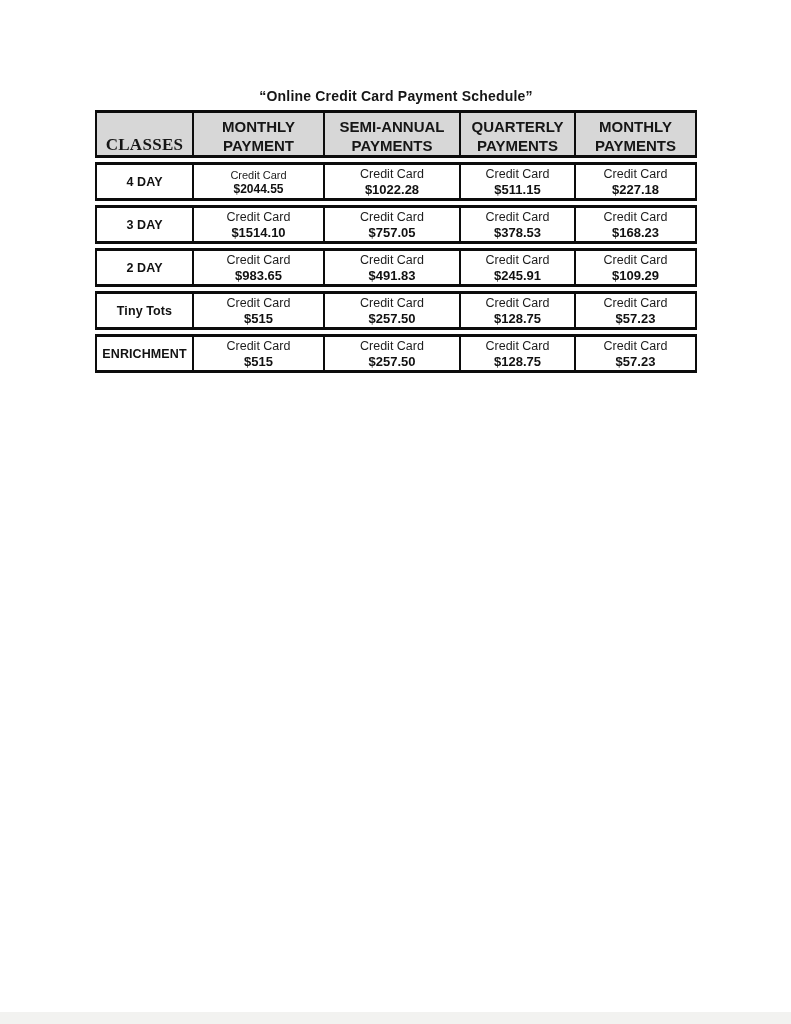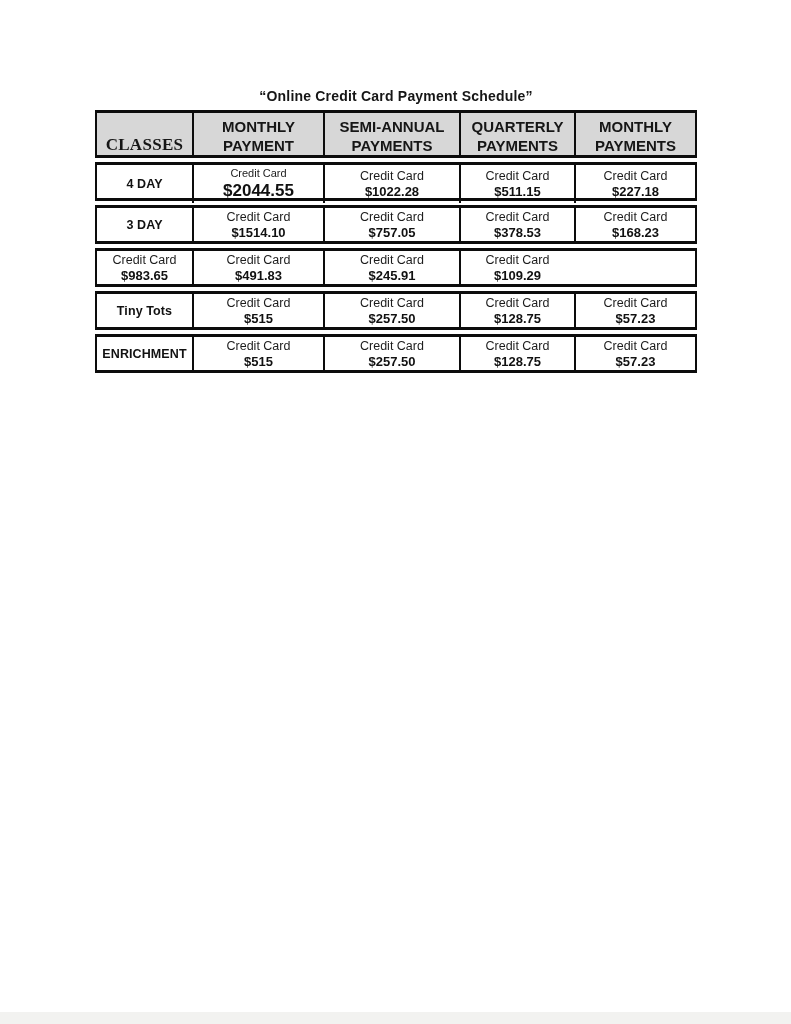--- a/index.html
+++ b/index.html
@@ -77,21 +77,21 @@
     font-size: 12.5px;
     font-weight: normal;
     color: #1c1c1c;
   }
   .pay-cell .amount {
     font-size: 13px;
     font-weight: bold;
     color: #111111;
   }
   .pay-cell.small .method { font-size: 11px; }
-  .pay-cell.small .amount { font-size: 17px; }
+  .pay-cell.small .amount { font-size: 12px; }
 </style>
 </head>
 <body>
 
 <div class="page">
 
   <div class="doc-title">“Online Credit Card Payment Schedule”</div>
 
   <div class="schedule-table">
 
@@ -151,20 +151,21 @@
         <span class="method">Credit Card</span>
         <span class="amount">$378.53</span>
       </div>
       <div class="cell pay-cell">
         <span class="method">Credit Card</span>
         <span class="amount">$168.23</span>
       </div>
     </div>
 
     <div class="t-row body-row">
+      <div class="cell label-cell">2 DAY</div>
       <div class="cell pay-cell">
         <span class="method">Credit Card</span>
         <span class="amount">$983.65</span>
       </div>
       <div class="cell pay-cell">
         <span class="method">Credit Card</span>
         <span class="amount">$491.83</span>
       </div>
       <div class="cell pay-cell">
         <span class="method">Credit Card</span>

